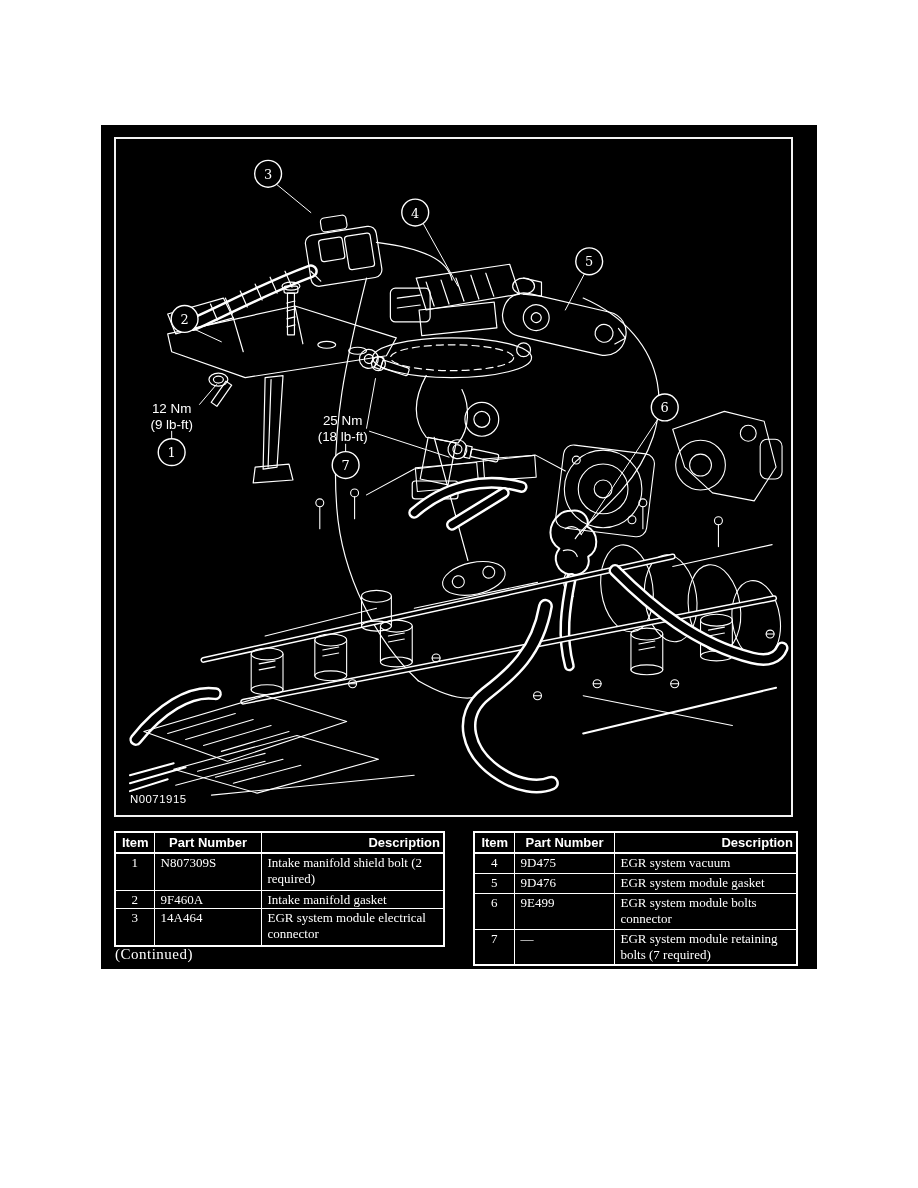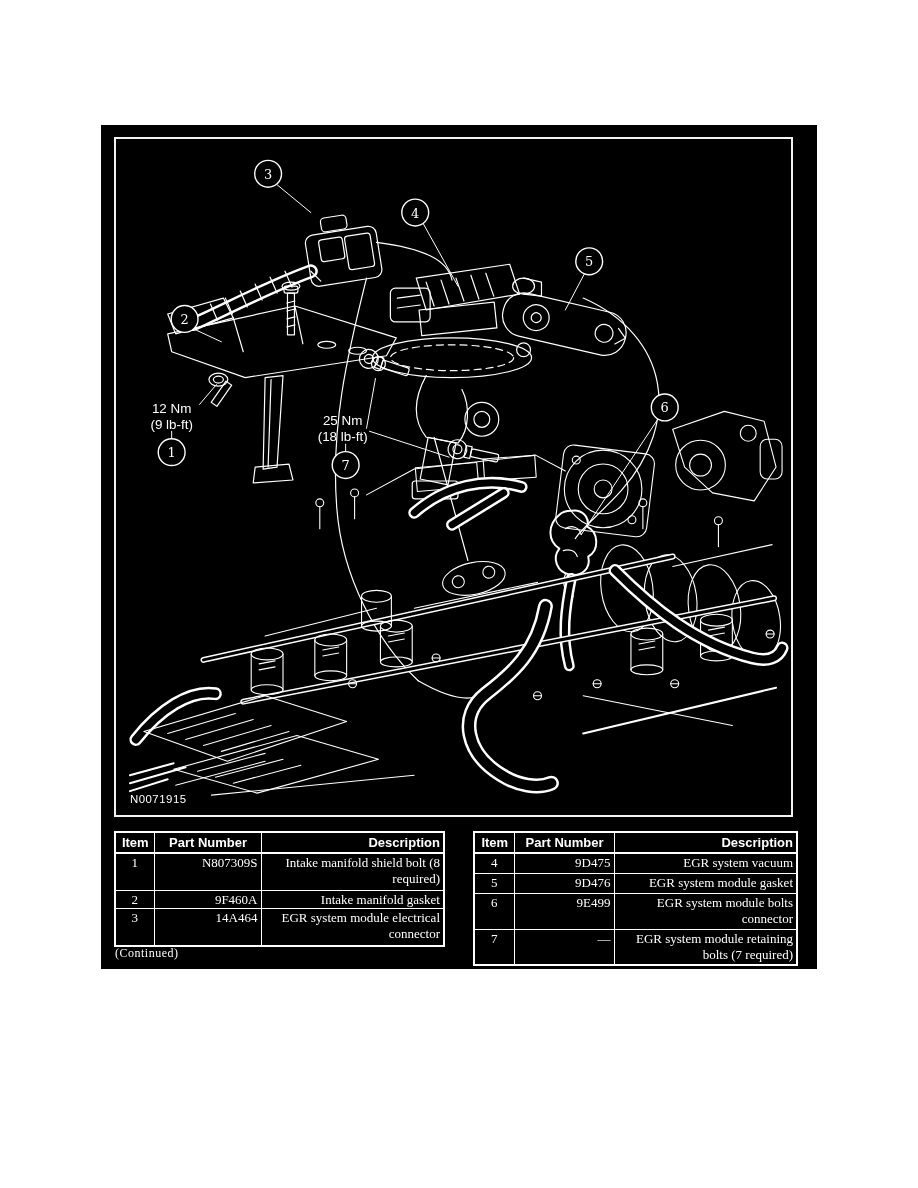--- a/index.html
+++ b/index.html
@@ -25,36 +25,36 @@
   .svgtxt { stroke:none; fill:#ffffff; }
   .cot { font:13px "DejaVu Serif", serif; text-anchor:middle; }
   .tq  { font:13.5px "Liberation Sans", sans-serif; text-anchor:middle; }
   .figcode { font:11.5px "Liberation Sans", sans-serif; text-anchor:start; letter-spacing:0.5px; }
 
   
   table.pt {
     position:absolute; border-collapse:collapse; table-layout:fixed;
     background:#000; color:#fff; border:2px solid #fff;
   }
-  table.pt th, table.pt td { border:1px solid #fff; vertical-align:top; overflow:hidden;text-align:right; }
+  table.pt th, table.pt td { border:1px solid #fff; vertical-align:top; overflow:hidden; }
   table.pt th {
     font-family:"Liberation Sans", sans-serif; font-weight:bold; font-size:13px;
     padding:2px 3px 1px 5px; text-align:right; border-bottom-width:2px;
   }
   table.pt th.c { text-align:center; padding-left:1px; padding-right:0; }
   table.pt td {
     font-family:"Liberation Serif", serif; font-size:13px; line-height:16px;
     padding:1px 3px 0 6px;
   }
   table.pt td.c { text-align:center; padding-left:0; padding-right:0; }
   table.pt.left  { left:13px;  top:706px; width:331px; }
   table.pt.right { left:372px; top:706px; width:325px; }
   .continued {
     position:absolute; left:14px; top:821px; color:#ffffff;
-    font-family:"Liberation Serif", serif; font-size:12px; letter-spacing:0.5px;
+    font-family:"Liberation Serif", serif; font-size:15px; letter-spacing:0.5px;
   }
 </style>
 </head>
 <body>
 
 <div class="page">
   <div class="figure-box">
 
     <div class="diagram-frame">
       <svg viewBox="0 0 679 680">
@@ -356,21 +356,21 @@
         <tr style="height:21px">
           <th class="c">Item</th>
           <th class="c">Part Number</th>
           <th>Description</th>
         </tr>
       </thead>
       <tbody>
         <tr style="height:37px">
           <td class="c">1</td>
           <td>N807309S</td>
-          <td>Intake manifold shield bolt (8 required)</td>
+          <td>Intake manifold shield bolt (2 required)</td>
         </tr>
         <tr style="height:18px">
           <td class="c">2</td>
           <td>9F460A</td>
           <td>Intake manifold gasket</td>
         </tr>
         <tr style="height:38px">
           <td class="c">3</td>
           <td>14A464</td>
           <td>EGR system module electrical connector</td>

